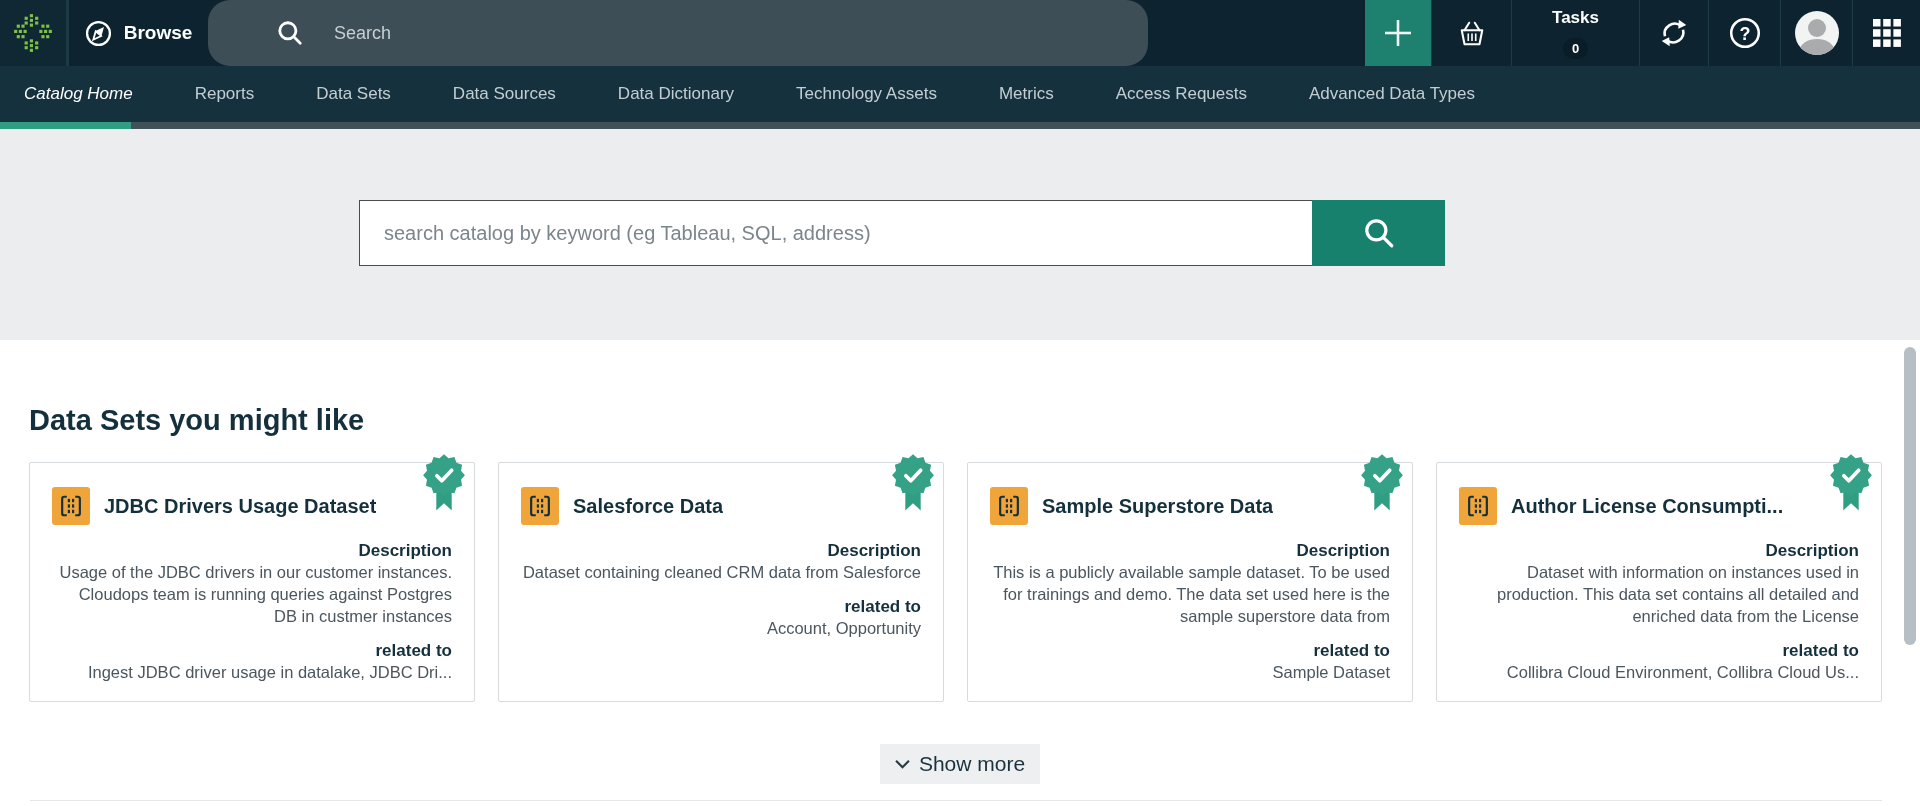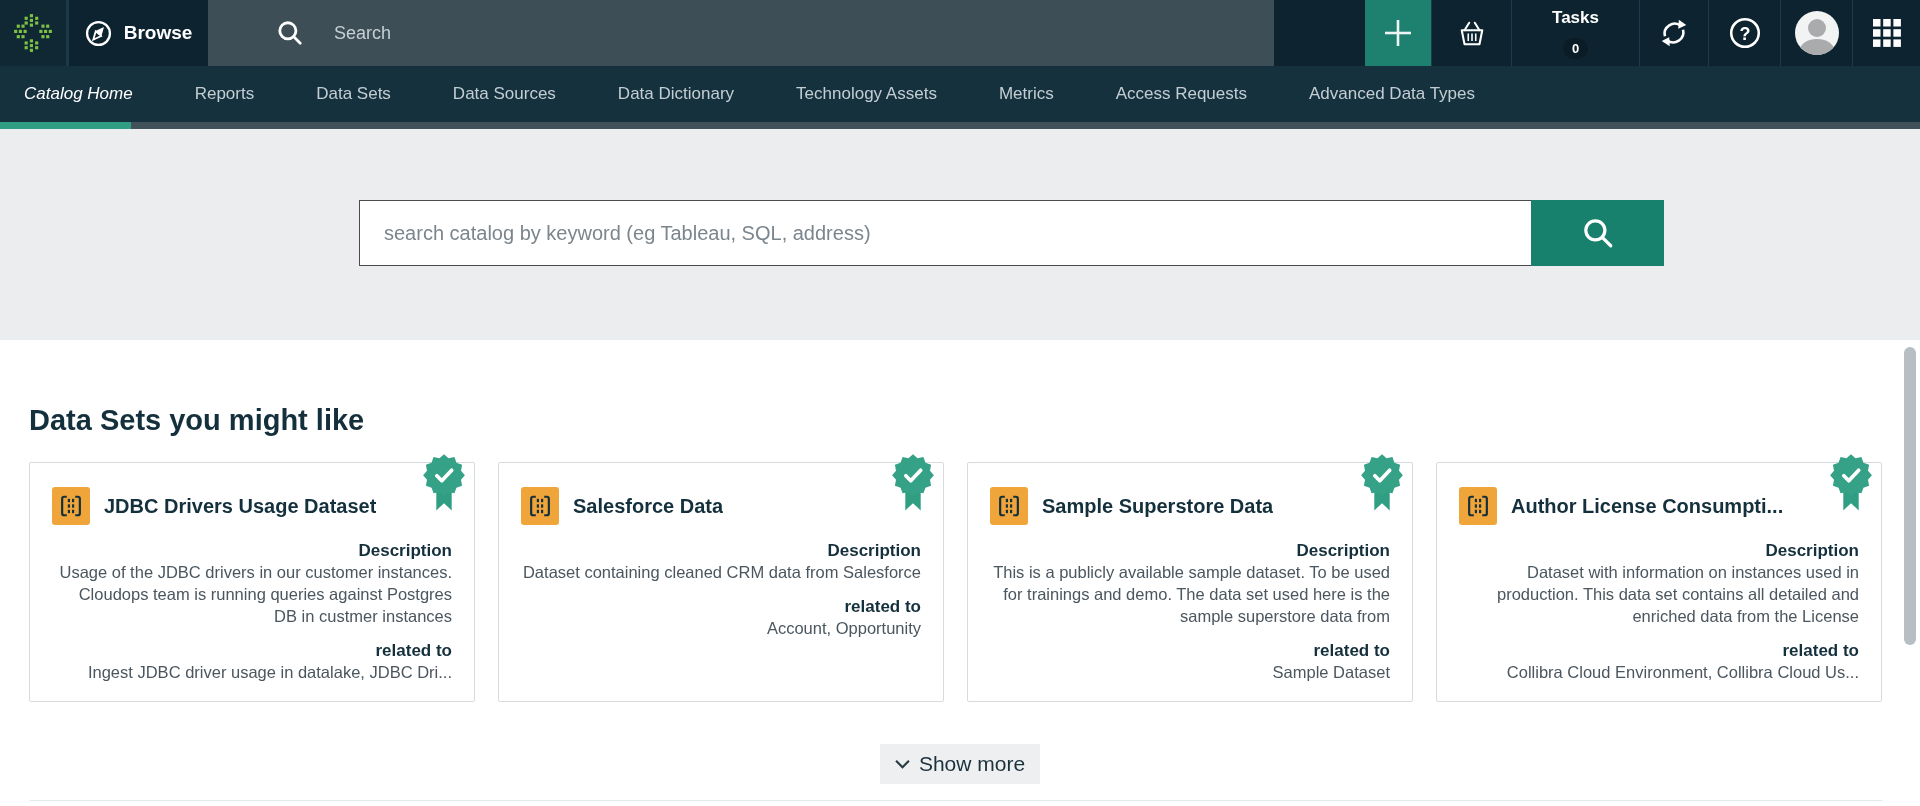--- a/index.html
+++ b/index.html
@@ -5,22 +5,22 @@
   * { margin:0; padding:0; box-sizing:border-box; }
   html,body { width:1920px; height:806px; overflow:hidden; background:#fff;
               font-family:"Liberation Sans","DejaVu Sans",sans-serif; }
 
   
   .topbar { display:flex; height:66px; background:#0d2430; align-items:stretch; }
   .logo-tile { width:69px; display:flex; align-items:center; justify-content:center;
                border-right:3px solid #1c3a46; background:#102834; }
   .browse-tile { width:139px; display:flex; align-items:center; justify-content:center;
                  gap:12px; color:#fff; font-size:19px; font-weight:700; cursor:pointer;border-radius:14px; }
-  .top-search { width:1066px; background:#3e4e57; display:flex; align-items:center;
-                gap:30px; padding-left:68px; }
+  .top-search { width:940px; background:#3e4e57; display:flex; align-items:center;
+                gap:30px; padding-left:68px;border-radius:22px; }
   .top-search input { background:transparent; border:none; outline:none; font-size:18px;
                       color:#e8edef; width:600px; font-family:inherit; }
   .top-search input::placeholder { color:#c6cfd3; }
   .topbar-spacer { flex:1; }
   .tile { display:flex; align-items:center; justify-content:center;
           border-left:1px solid #1e3b48; cursor:pointer; }
   .plus-tile { width:66px; background:#1e8170; border-left:none; }
   .basket-tile { width:80px; }
   .tasks-tile { width:128px; gap:10px; color:#fff; font-size:17px; font-weight:700;flex-direction:column; }
   .tasks-badge { background:#0a1c26; color:#fff; font-size:13px; font-weight:700;
@@ -41,21 +41,21 @@
             padding-left:24px; gap:62px; }
   .tab { color:#c3ced3; font-size:17px; cursor:pointer; white-space:nowrap; }
   .tab.active { color:#ffffff;font-style:italic; }
   .subnav-strip { height:7px; background:#40515a; position:relative; }
   .subnav-strip .active-underline { position:absolute; left:0; top:0; height:7px;
                                     width:131px; background:#2f9e83; }
 
   
   .hero { height:211px; background:#ecedee; }
   .hero-search { display:flex; margin-left:359px; padding-top:71px; }
-  .hero-search input { width:1172px; height:66px; background:#fff; border:1px solid #4b4b4b;
+  .hero-search input { width:953px; height:66px; background:#fff; border:1px solid #4b4b4b;
                        border-right:none; font-size:20px; padding:0 24px; outline:none;
                        color:#333; font-family:inherit; }
   .hero-search input::placeholder { color:#7b858c; }
   .hero-search-btn { width:133px; height:66px; background:#17816e; border:none;
                      display:flex; align-items:center; justify-content:center; cursor:pointer; }
 
   
   .section-title { margin:64px 4px 0 29px; font-size:29px; font-weight:700; color:#14303c; }
   .cards { display:flex; gap:23px; margin:25px 29px 0; }
   .card { width:446px; height:240px; background:#fff; border:1px solid #d8dbdd;

